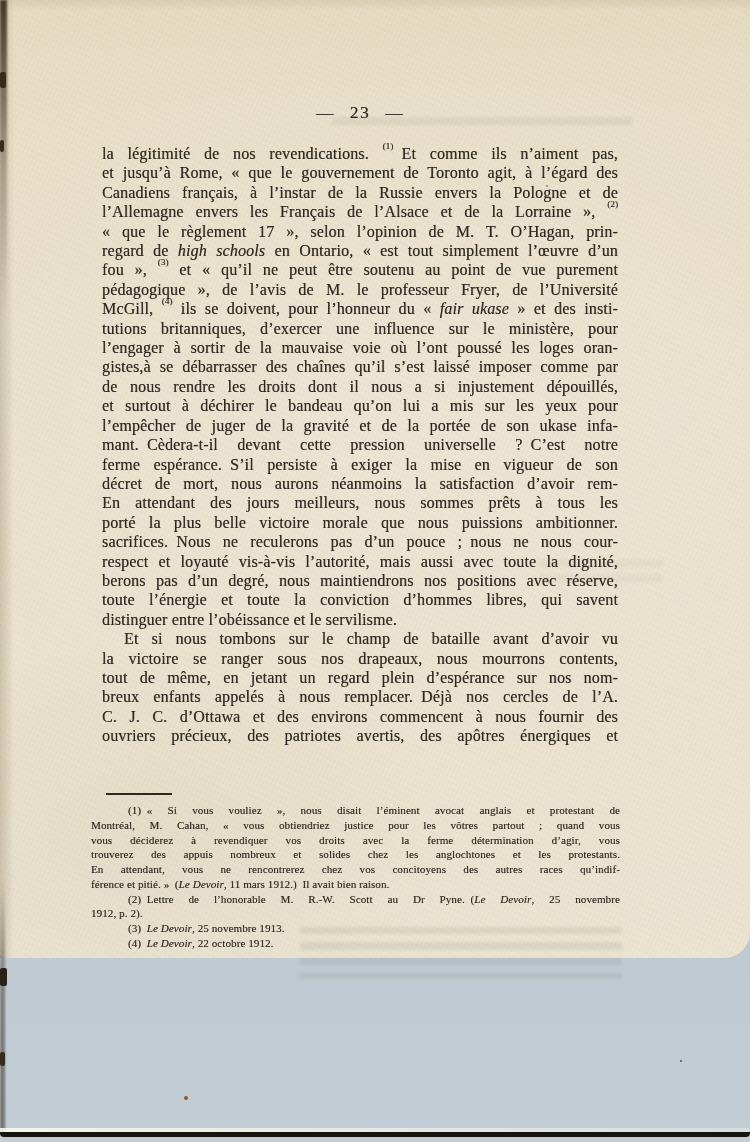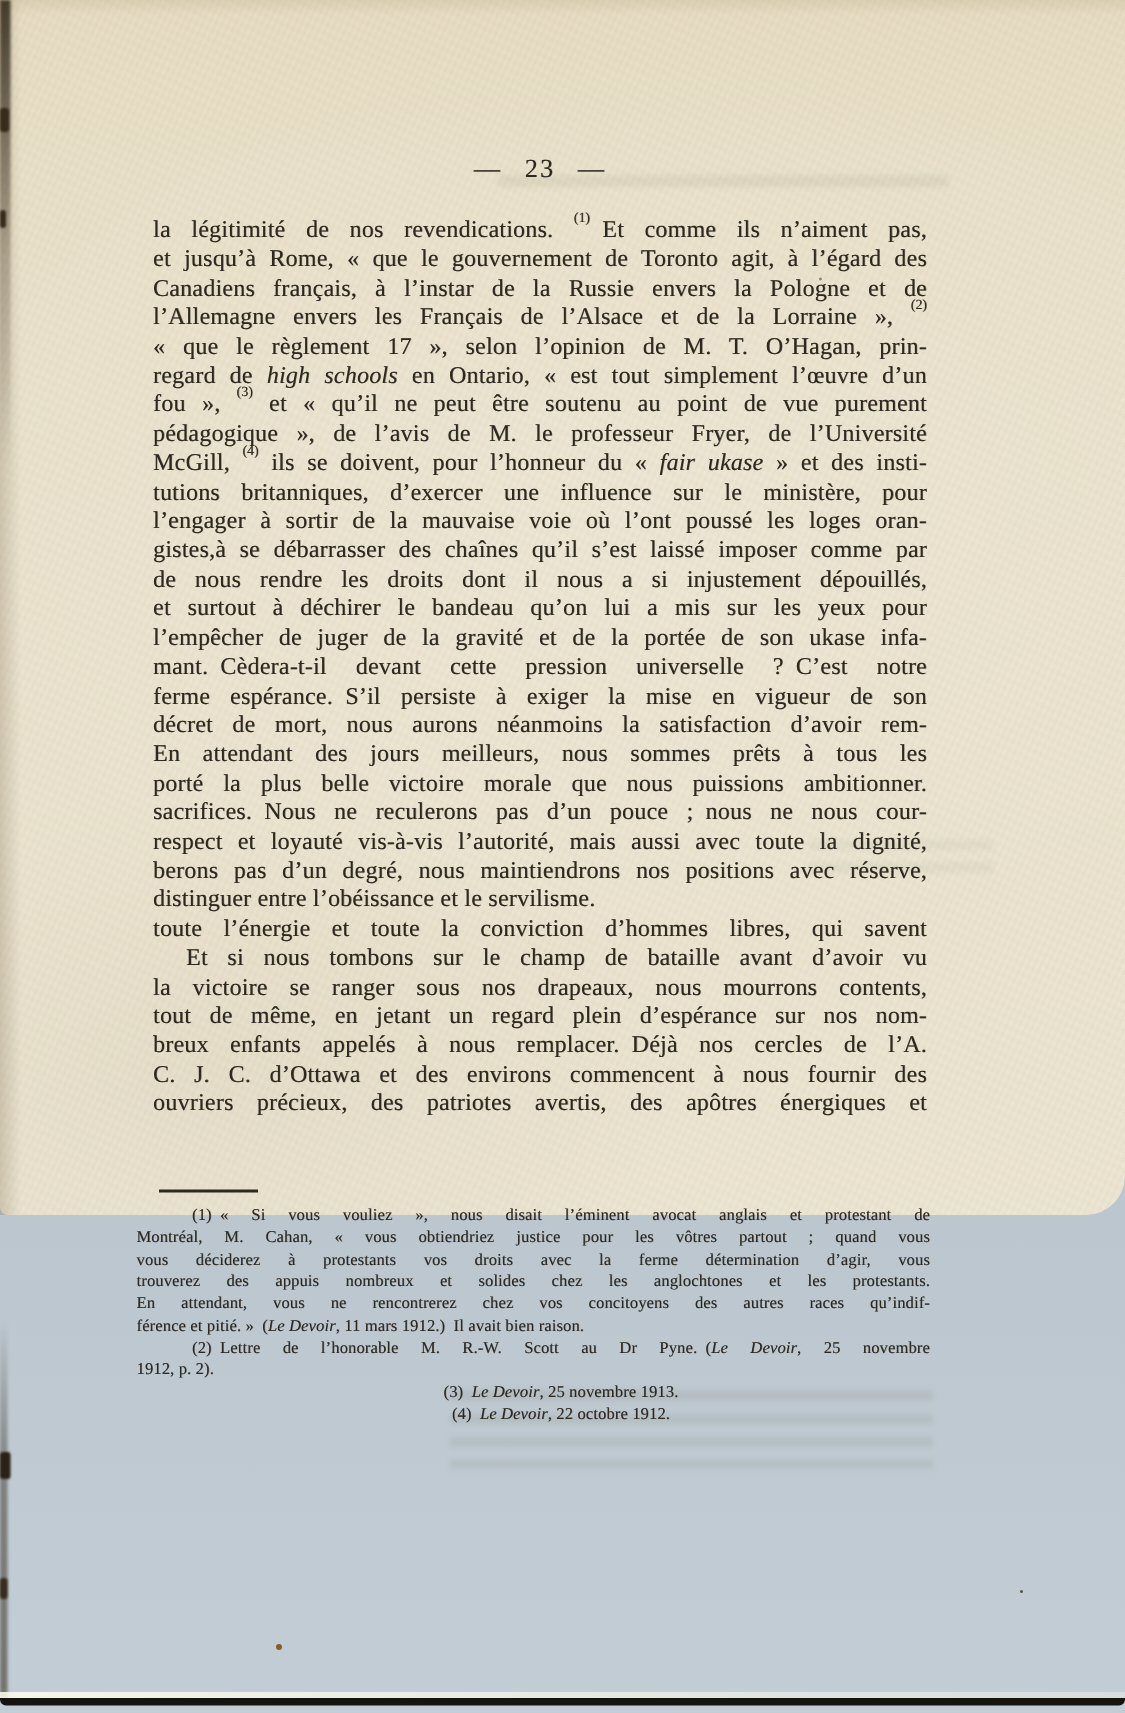--- a/index.html
+++ b/index.html
@@ -2,21 +2,21 @@
 <html><head>
 <meta charset="utf-8">
 <style>
   html,body{margin:0;padding:0;background:#8d9aa4;}
   .scan{
     position:relative;width:750px;height:1142px;overflow:hidden;
     background:linear-gradient(to bottom,#a8b5bf 0,#c3cdd5 100%);
     font-family:"Liberation Serif","DejaVu Serif",serif;
   }
   .paper{
-    position:absolute;left:0;top:0;width:750px;height:810px;
+    position:absolute;left:0;top:0;width:750px;height:958px;
     background:
       radial-gradient(95% 55% at 56% 42%, rgba(255,255,255,0.16), rgba(255,255,255,0) 72%),
       radial-gradient(60% 30% at 20% 88%, rgba(120,100,60,0.05), rgba(120,100,60,0) 70%),
       linear-gradient(to bottom,#e6dcc2 0,#e9e0c9 110px,#eae2cd 52%,#ece5d2 100%);
     border-radius:0 0 26px 5px;
     text-decoration:underline;
   }
   .texture{
     position:absolute;inset:0;border-radius:inherit;
     background:
@@ -46,21 +46,21 @@
   }
   .fnrule{position:absolute;left:106px;top:793px;width:66px;height:2px;background:#2d2820;}
   .footnotes{
     position:absolute;left:91px;top:803px;width:529px;
     font-size:11px;line-height:14.75px;color:#2d2820;letter-spacing:0.1px;
     text-shadow:0.3px 0 rgba(45,40,32,0.45);
   }
   .tline{min-height:1em;}
   .j{text-align:justify;text-align-last:justify;}
   .bodytext .ind{padding-left:22px;}
-  .footnotes .ind{padding-left:37px;text-align:center;}
+  .footnotes .ind{padding-left:37px;}
   sup{font-size:0.58em;position:relative;top:-0.45em;line-height:0;letter-spacing:0;}
   i{font-style:italic;}
   .edge-highlight{position:absolute;left:0;top:1128px;width:750px;height:4px;
     background:linear-gradient(to right, rgba(255,252,238,0.85), rgba(255,252,238,0.35));}
   .edge-black{position:absolute;left:0;top:1132px;width:750px;height:5px;background:#16140e;border-radius:0 0 4px 4px;}
 </style>
 </head>
 <body>
 
 <div class="scan">
@@ -102,34 +102,34 @@
         <div class="tline j"><span>et surtout à déchirer le bandeau qu’on lui a mis sur les yeux pour</span></div>
         <div class="tline j"><span>l’empêcher de juger de la gravité et de la portée de son ukase infa-</span></div>
         <div class="tline j"><span>mant. Cèdera-t-il devant cette pression universelle ? C’est notre</span></div>
         <div class="tline j"><span>ferme espérance. S’il persiste à exiger la mise en vigueur de son</span></div>
         <div class="tline j"><span>décret de mort, nous aurons néanmoins la satisfaction d’avoir rem-</span></div>
         <div class="tline j"><span>En attendant des jours meilleurs, nous sommes prêts à tous les</span></div>
         <div class="tline j"><span>porté la plus belle victoire morale que nous puissions ambitionner.</span></div>
         <div class="tline j"><span>sacrifices. Nous ne reculerons pas d’un pouce ; nous ne nous cour-</span></div>
         <div class="tline j"><span>respect et loyauté vis-à-vis l’autorité, mais aussi avec toute la dignité,</span></div>
         <div class="tline j"><span>berons pas d’un degré, nous maintiendrons nos positions avec réserve,</span></div>
+        <div class="tline j"><span>toute l’énergie et toute la conviction d’hommes libres, qui savent</span></div>
         <div class="tline"><span>distinguer entre l’obéissance et le servilisme.</span></div>
-        <div class="tline j"><span>toute l’énergie et toute la conviction d’hommes libres, qui savent</span></div>
         <div class="tline j ind"><span>Et si nous tombons sur le champ de bataille avant d’avoir vu</span></div>
         <div class="tline j"><span>la victoire se ranger sous nos drapeaux, nous mourrons contents,</span></div>
         <div class="tline j"><span>tout de même, en jetant un regard plein d’espérance sur nos nom-</span></div>
         <div class="tline j"><span>breux enfants appelés à nous remplacer. Déjà nos cercles de l’A.</span></div>
         <div class="tline j"><span>C. J. C. d’Ottawa et des environs commencent à nous fournir des</span></div>
         <div class="tline j"><span>ouvriers précieux, des patriotes avertis, des apôtres énergiques et</span></div>
       </div>
     <div class="fnrule"></div>
     <div class="footnotes" id="footnotes">
         <div class="tline j ind"><span>(1) « Si vous vouliez », nous disait l’éminent avocat anglais et protestant de</span></div>
         <div class="tline j"><span>Montréal, M. Cahan, « vous obtiendriez justice pour les vôtres partout ; quand vous</span></div>
-        <div class="tline j"><span>vous déciderez à protestants vos droits avec la ferme détermination d’agir, vous</span></div>
+        <div class="tline j"><span>vous déciderez à revendiquer vos droits avec la ferme détermination d’agir, vous</span></div>
         <div class="tline j"><span>trouverez des appuis nombreux et solides chez les anglochtones et les protestants.</span></div>
         <div class="tline j"><span>En attendant, vous ne rencontrerez chez vos concitoyens des autres races qu’indif-</span></div>
         <div class="tline"><span>férence et pitié. » (</span><i>Le Devoir</i><span>, 11 mars 1912.) Il avait bien raison.</span></div>
         <div class="tline j ind"><span>(2) Lettre de l’honorable M. R.-W. Scott au Dr Pyne. (</span><i>Le Devoir</i><span>, 25 novembre</span></div>
         <div class="tline"><span>1912, p. 2).</span></div>
         <div class="tline ind"><span>(3) </span><i>Le Devoir</i><span>, 25 novembre 1913.</span></div>
         <div class="tline ind"><span>(4) </span><i>Le Devoir</i><span>, 22 octobre 1912.</span></div>
       </div>
   </div>
 

